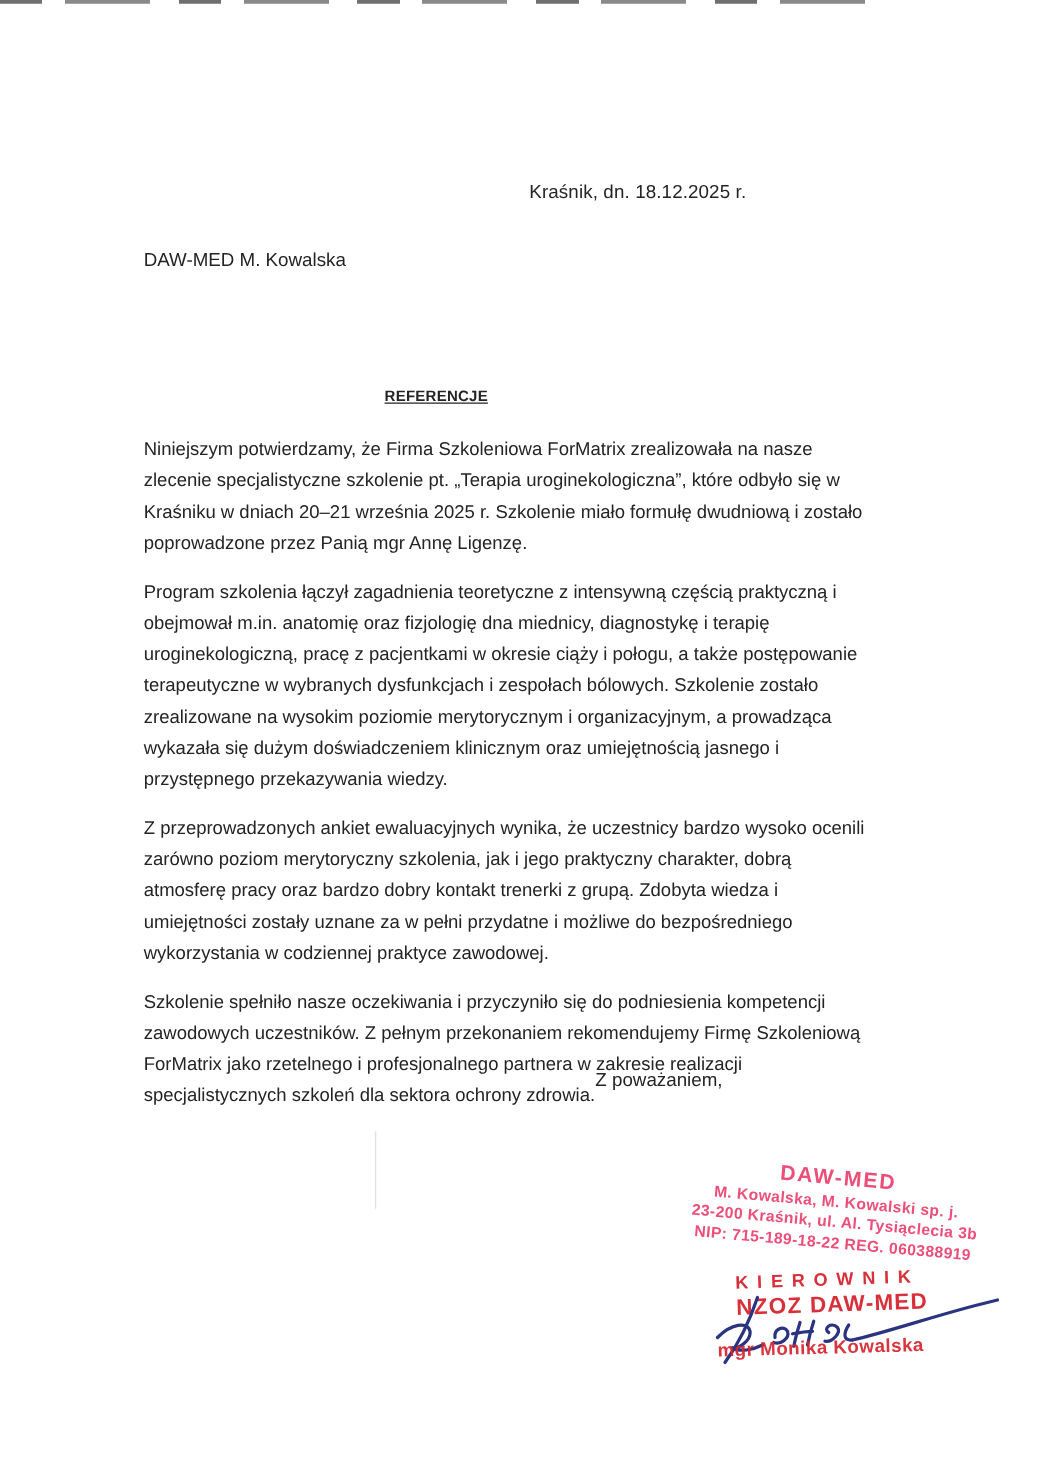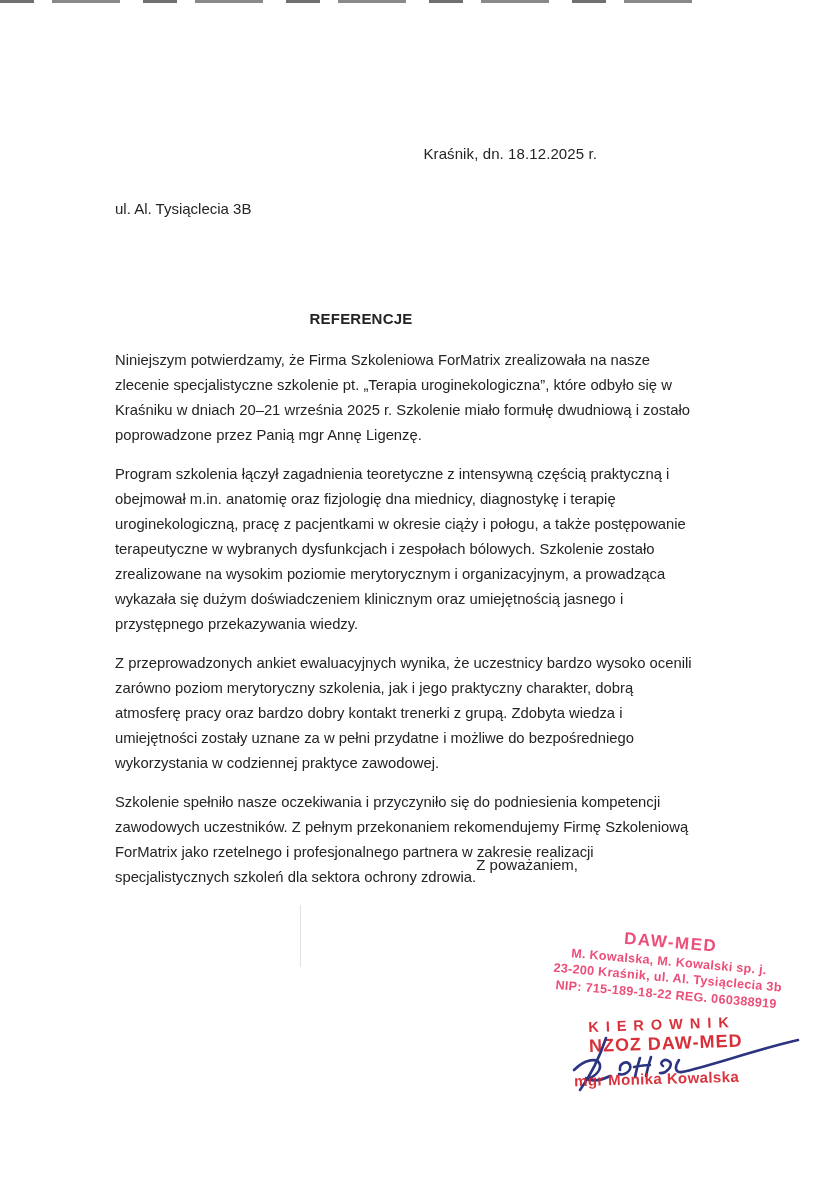--- a/index.html
+++ b/index.html
@@ -49,26 +49,27 @@
   .recipient {
     position: absolute;
     left: 115px;
     top: 198px;
     font-size: 15px;
     line-height: 22.6px;
   }
   .title {
     position: absolute;
     top: 310px;
-    left: 12px;
+    left: 0;
     width: 100%;
     text-align: center;
-    font-size: 15px;
+    font-size: 12px;
     font-weight: bold;
     letter-spacing: .2px;
+    text-decoration: underline;
   }
   .body-text {
     position: absolute;
     left: 115px;
     top: 348px;
     width: 600px;
     font-size: 14.8px;
     line-height: 25px;
     text-align: left;
   }
@@ -151,21 +152,21 @@
 <body>
 
 <div class="page">
 
   <div class="scan-edge"></div>
   <div class="scan-smudge"></div>
 
   <div class="date-line">Kraśnik, dn. 18.12.2025 r.</div>
 
   <div class="recipient">
-    <div>ul. Al. Tysiąclecia 3B</div>
+    <div>DAW-MED M. Kowalska</div>
   </div>
 
   <div class="title">REFERENCJE</div>
 
   <div class="body-text">
     <p>Niniejszym potwierdzamy, że Firma Szkoleniowa ForMatrix zrealizowała na nasze zlecenie specjalistyczne szkolenie pt. „Terapia uroginekologiczna”, które odbyło się w Kraśniku w dniach 20–21 września 2025 r. Szkolenie miało formułę dwudniową i zostało poprowadzone przez Panią mgr Annę Ligenzę.</p>
     <p>Program szkolenia łączył zagadnienia teoretyczne z intensywną częścią praktyczną i obejmował m.in. anatomię oraz fizjologię dna miednicy, diagnostykę i terapię uroginekologiczną, pracę z pacjentkami w okresie ciąży i połogu, a także postępowanie terapeutyczne w wybranych dysfunkcjach i zespołach bólowych. Szkolenie zostało zrealizowane na wysokim poziomie merytorycznym i organizacyjnym, a prowadząca wykazała się dużym doświadczeniem klinicznym oraz umiejętnością jasnego i przystępnego przekazywania wiedzy.</p>
     <p>Z przeprowadzonych ankiet ewaluacyjnych wynika, że uczestnicy bardzo wysoko ocenili zarówno poziom merytoryczny szkolenia, jak i jego praktyczny charakter, dobrą atmosferę pracy oraz bardzo dobry kontakt trenerki z grupą. Zdobyta wiedza i umiejętności zostały uznane za w pełni przydatne i możliwe do bezpośredniego wykorzystania w codziennej praktyce zawodowej.</p>
     <p>Szkolenie spełniło nasze oczekiwania i przyczyniło się do podniesienia kompetencji zawodowych uczestników. Z pełnym przekonaniem rekomendujemy Firmę Szkoleniową ForMatrix jako rzetelnego i profesjonalnego partnera w zakresie realizacji specjalistycznych szkoleń dla sektora ochrony zdrowia.</p>
   </div>

